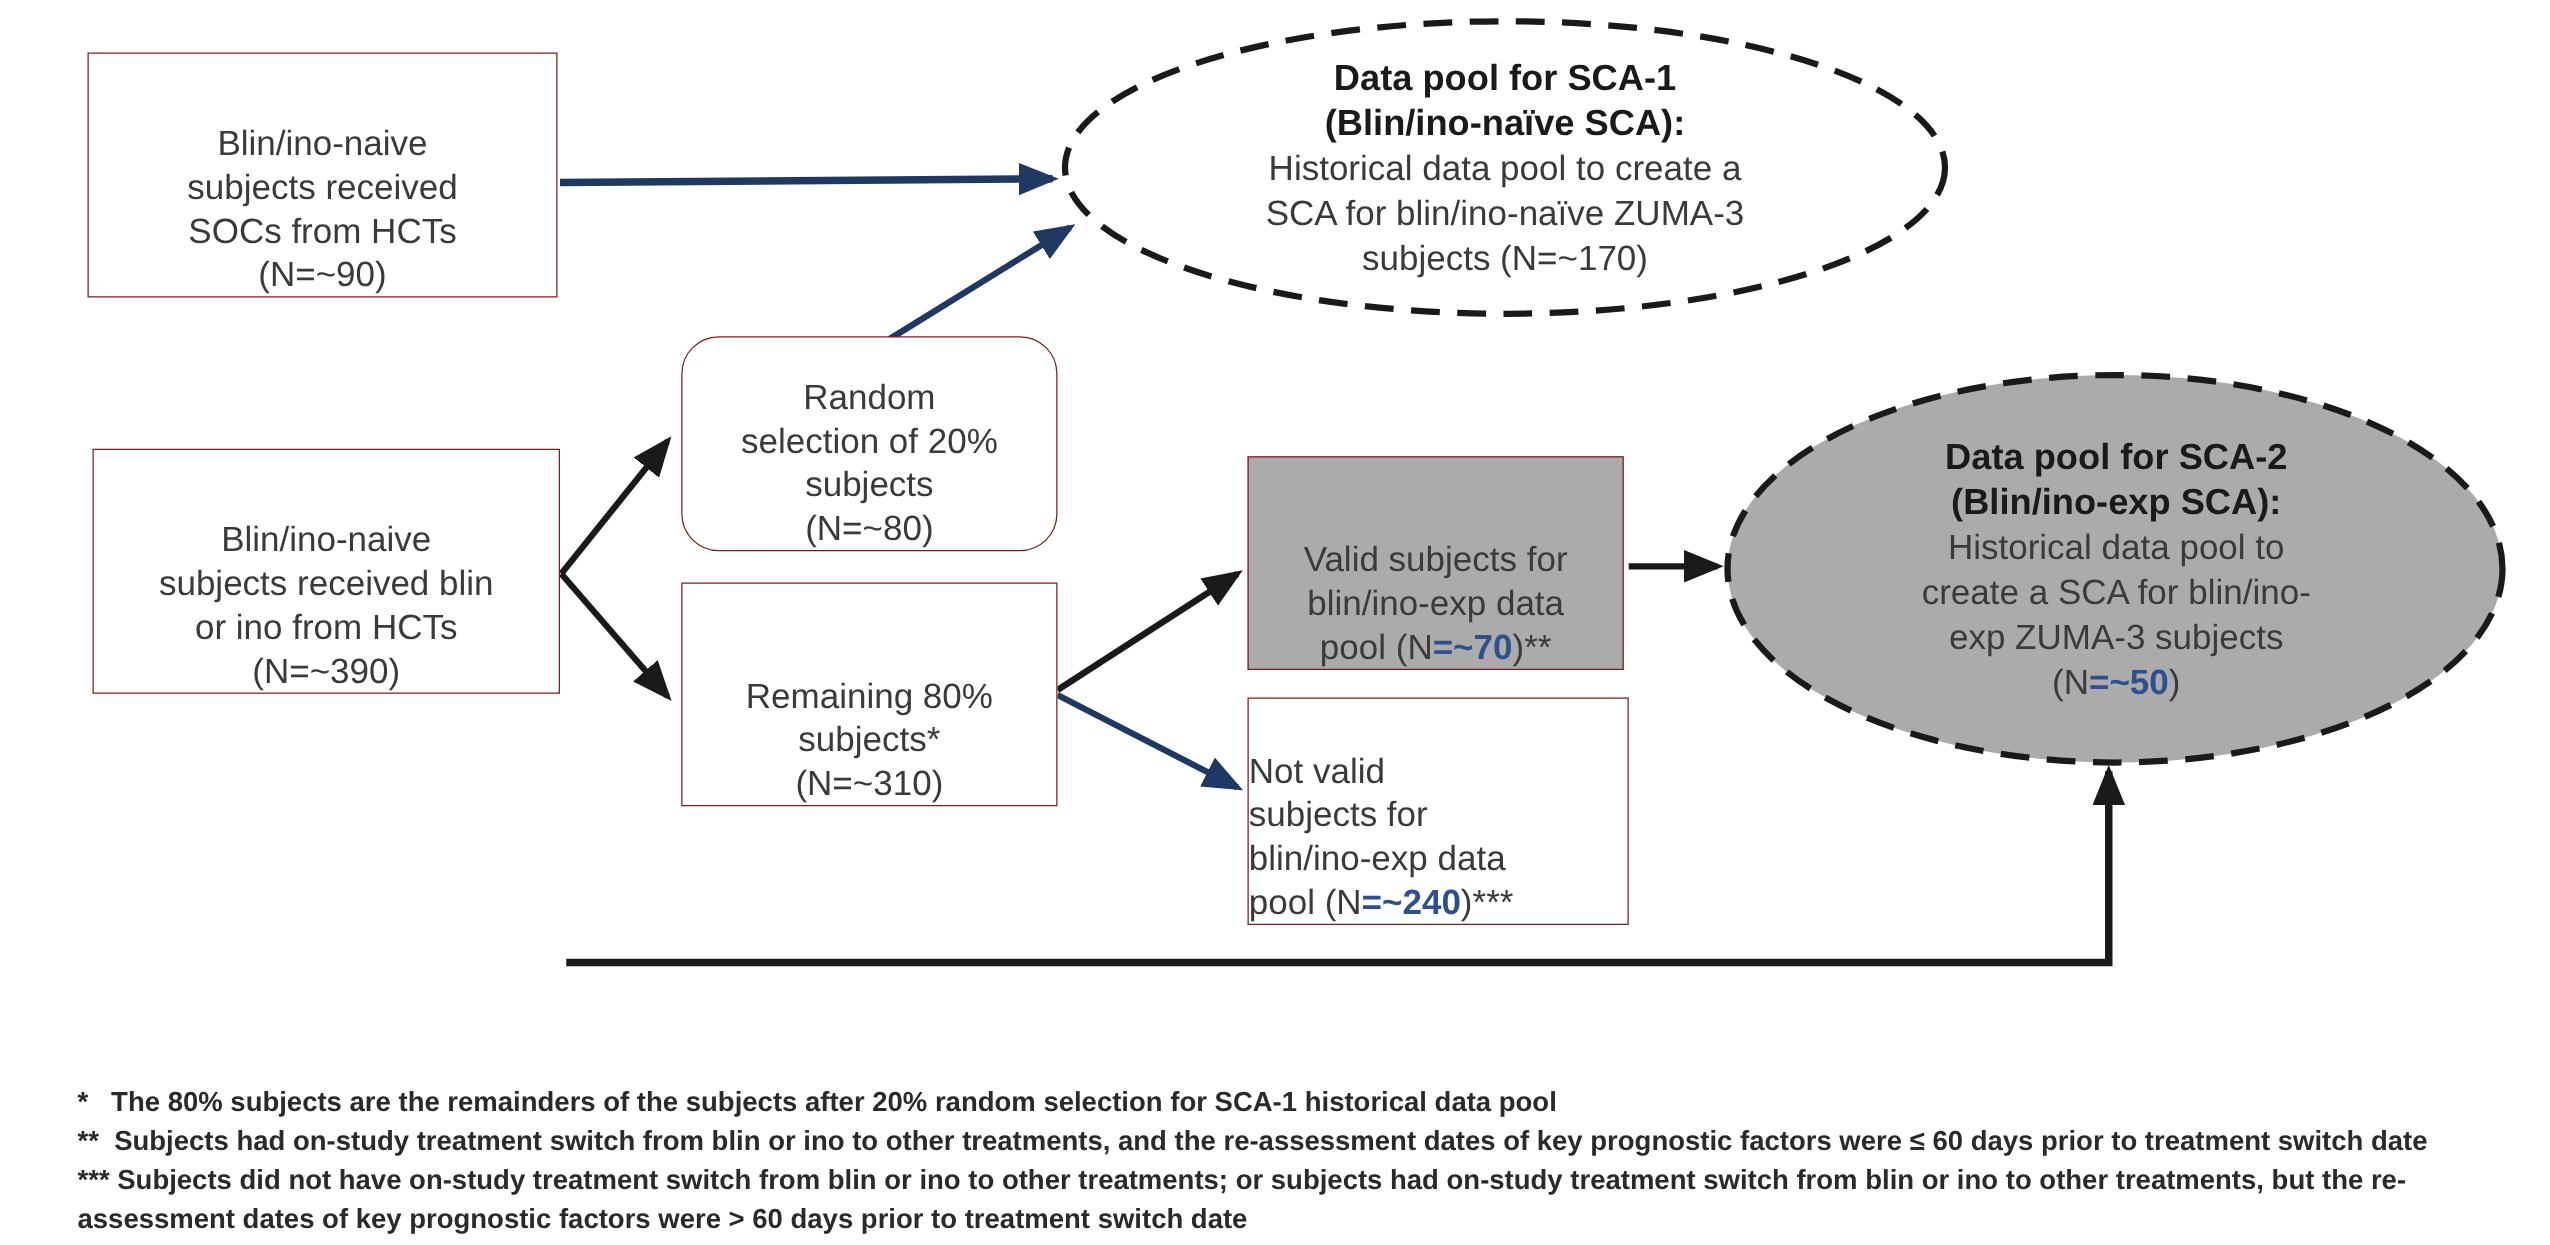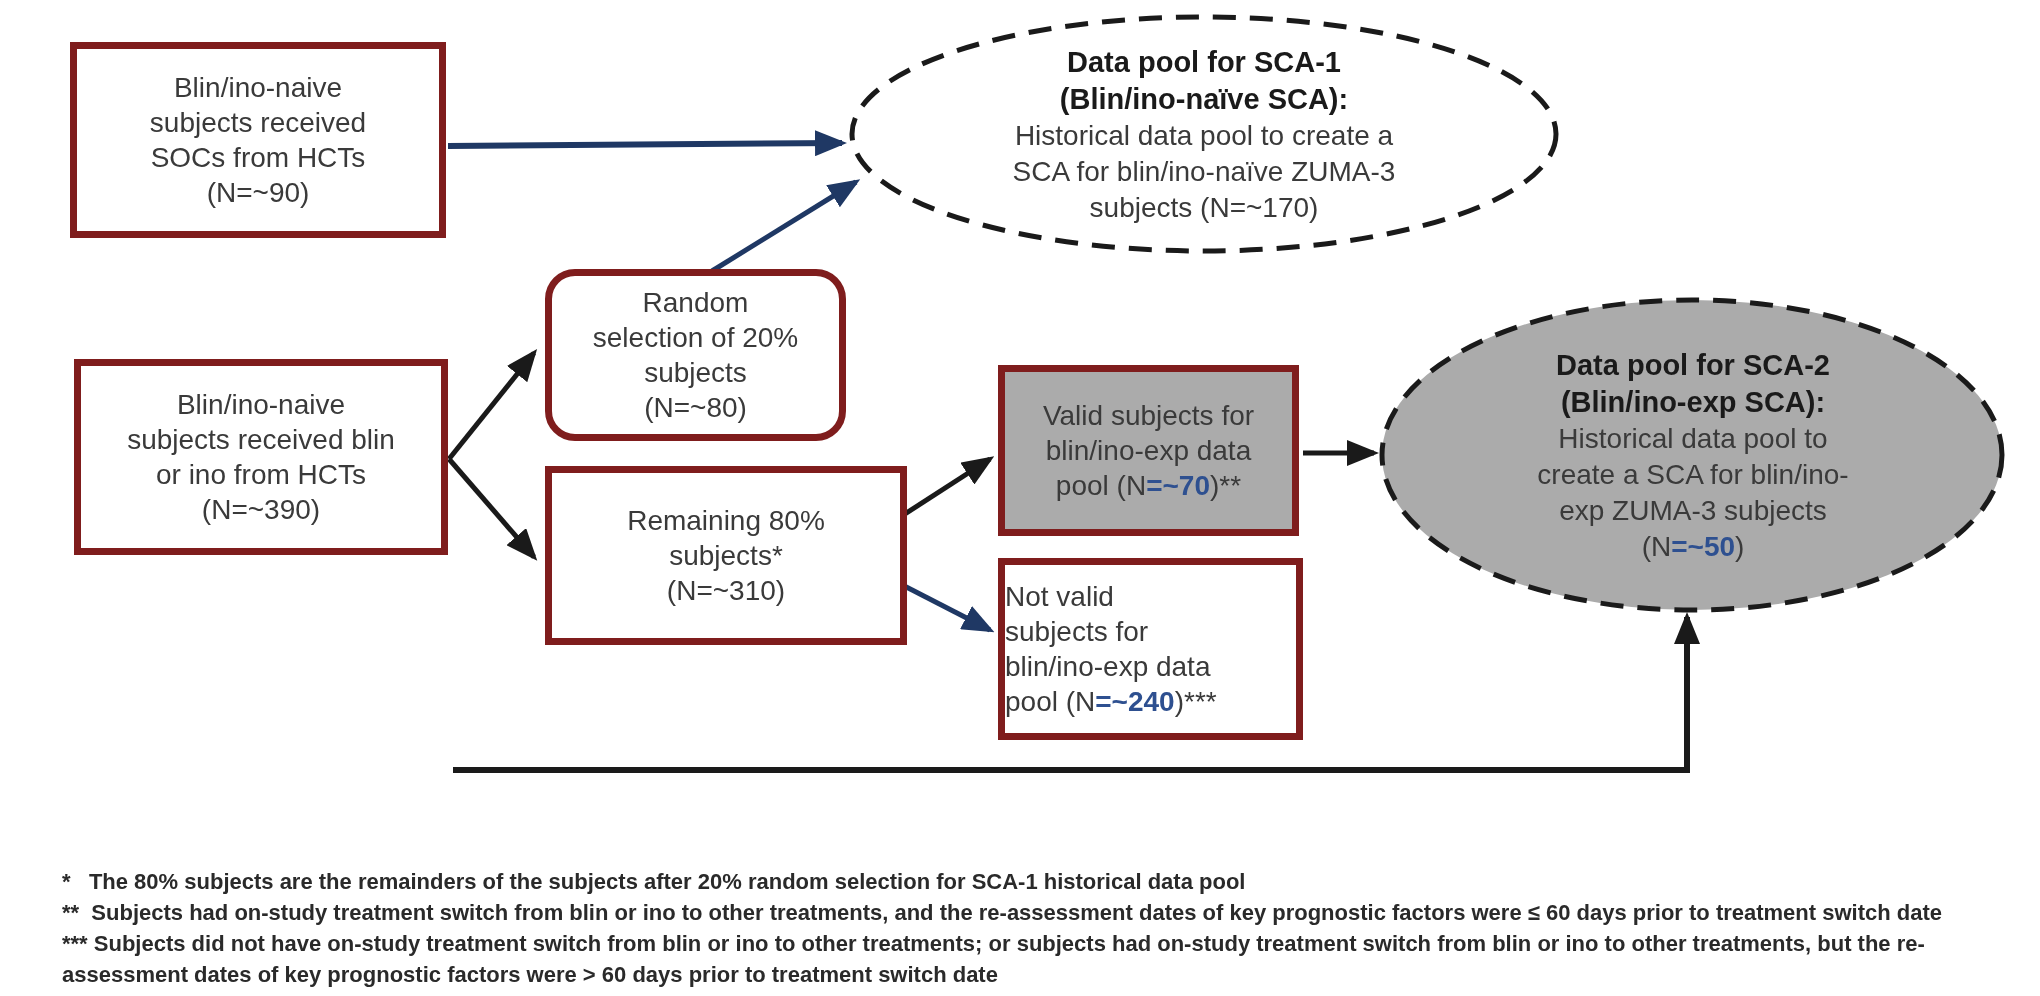--- a/index.html
+++ b/index.html
@@ -18,23 +18,23 @@
   #connector-layer {
     position: absolute;
     left: 0; top: 0;
     width: 2040px;
     height: 996px;
   }
   .box {
     position: absolute;
     box-sizing: border-box;
     background: #ffffff;
-    border: 7px solid #7f1d1d;
+    border: 1px solid #7f1d1d;
     display: flex;
-    align-items: center;
+    align-items: flex-end;
     justify-content: center;
     text-align: center;
     color: #3a3a3a;
     z-index: 2;
   }
   .box.gray { background: #ababab; }
   .box-text {
     white-space: pre-line;
     font-size: 28px;
     line-height: 35px;
@@ -51,21 +51,21 @@
   }
   .ellipse-text {
     white-space: pre-line;
     font-size: 28px;
     line-height: 36px;
   }
   .ellipse-text .title { font-weight: 700; color: #1a1a1a; font-size: 29px; }
   #box-naive-soc      { left: 70px;  top: 42px;  width: 376px; height: 196px; }
   #box-naive-blin-ino { left: 74px;  top: 359px; width: 374px; height: 196px; }
   #box-random         { left: 545px; top: 269px; width: 301px; height: 172px; border-radius: 30px; }
-  #box-remaining      { left: 545px; top: 466px; width: 362px; height: 179px; }
+  #box-remaining      { left: 545px; top: 466px; width: 301px; height: 179px; }
   #box-valid          { left: 998px; top: 365px; width: 301px; height: 171px; }
   #box-not-valid      { left: 998px; top: 558px; width: 305px; height: 182px;
                         justify-content: flex-start; text-align: left; }
   #box-exp-soc        { left: 72px;  top: 643px; width: 379px; height: 195px; border-width: 5px; }
   #sca1-label { left: 904px;  top: 30px;  width: 600px; height: 210px; }
   #sca2-label { left: 1462px; top: 342px; width: 462px; height: 228px; }
   #footnotes {
     position: absolute;
     left: 62px;
     top: 866px;

